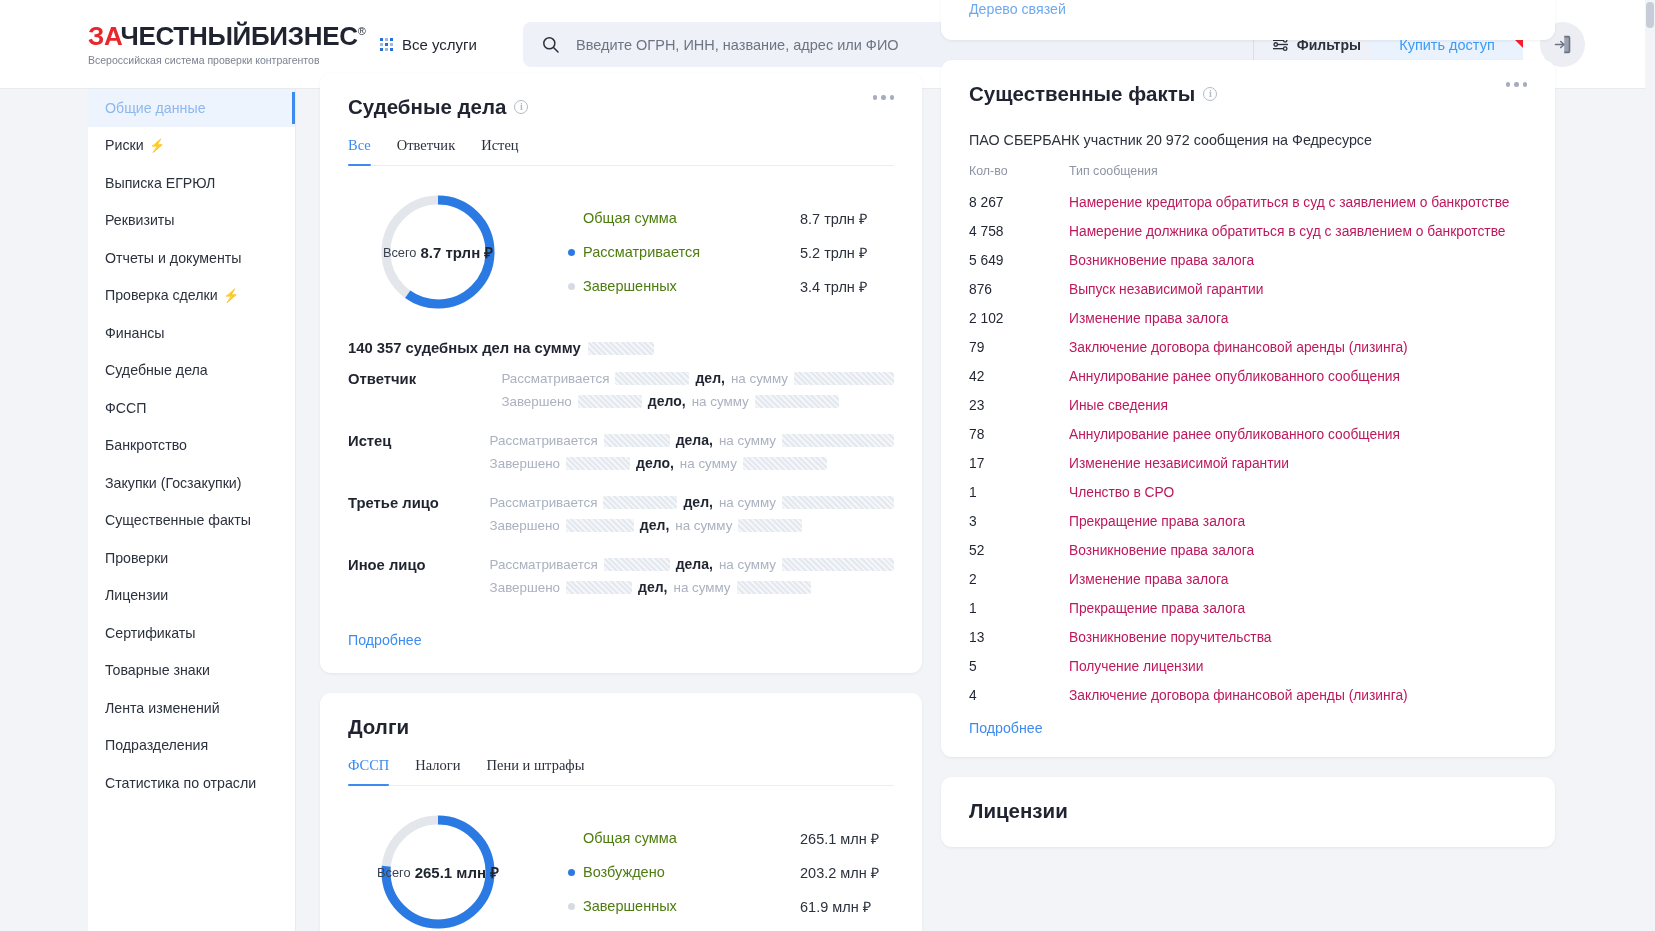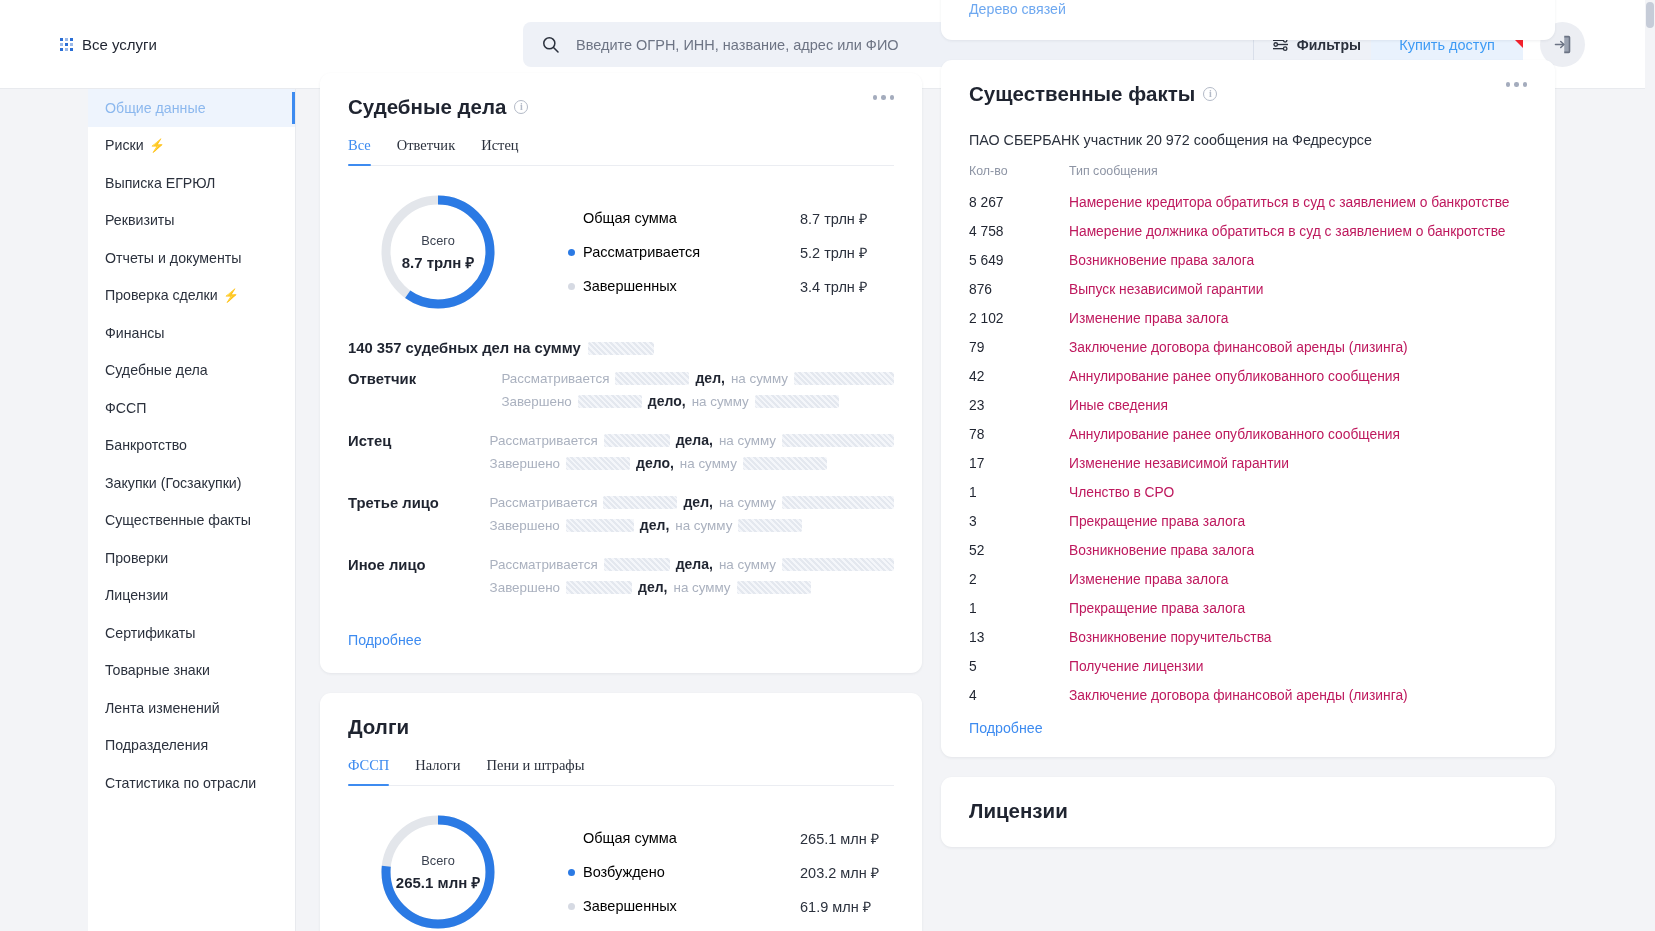--- a/index.html
+++ b/index.html
@@ -115,29 +115,29 @@
   }
   .tab.active { color: #3d8bf0; }
   .tab.active:after {
     content: ""; position: absolute; left: 0; right: 0; bottom: -1px;
     height: 2.5px; background: #3d8bf0; border-radius: 2px;
   }
 
   .donut-row { display: flex; align-items: center; margin-top: 24px; }
   .donut { position: relative; width: 124px; height: 124px; margin-left: 28px; }
   .donut-label {
-    position: absolute; inset: 0; display: flex; flex-direction: column;
+    position: absolute; inset: 0; display: flex; flex-direction: row;
     align-items: center; justify-content: center; gap: 4px;
   }
   .donut-cap { font-size: 12.8px; color: #3b4250; }
   .donut-val { font-size: 15px; font-weight: bold; color: #1f2430; white-space: nowrap; }
 
   .legend { margin-left: 68px; flex: 1; }
   .leg-row { display: flex; align-items: center; height: 34px; }
-  .leg-name { font-size: 14.5px; color: #000000; display: flex; align-items: center; gap: 8px; width: 232px; }
+  .leg-name { font-size: 14.5px; color: #4d7c0f; display: flex; align-items: center; gap: 8px; width: 232px; }
   .leg-dot { width: 7px; height: 7px; border-radius: 50%; display: inline-block; }
   .leg-val { font-size: 14.5px; color: #2b313d; }
 
   .sum-line { font-size: 14.8px; color: #1f2430; font-weight: bold; margin-top: 26px; display: flex; align-items: center; gap: 7px; }
   .redacted {
     display: inline-block; height: 13px; border-radius: 2px;
     background-image: repeating-linear-gradient(45deg, #e4e8ef 0 2px, #f4f6fa 2px 4px);
     vertical-align: middle;
   }
 
@@ -165,20 +165,24 @@
   .bottom-card-title { font-size: 20.5px; font-weight: bold; color: #1f2430; }
 
   
   .scroll-track { position: absolute; right: 0; top: 0; width: 10px; height: 931px; background: #f3f4f7; }
   .scroll-thumb { position: absolute; right: 1px; top: 2px; width: 8px; height: 26px; border-radius: 4px; background: #c6ccd8; }
 </style>
 </head>
 <body>
 
 <div class="header">
+  <div class="logo-wrap">
+    <div class="logo-line"><span class="logo-za">ЗА</span><span>ЧЕСТНЫЙБИЗНЕС</span><span class="logo-reg">®</span></div>
+    <div class="logo-sub">Всероссийская система проверки контрагентов</div>
+  </div>
 
   <div class="allserv">
     <span class="grid-icon">
       <i></i>
         <i class="pale"></i>
         <i></i>
         <i class="pale"></i>
         <i></i>
         <i class="pale"></i>
         <i></i>

